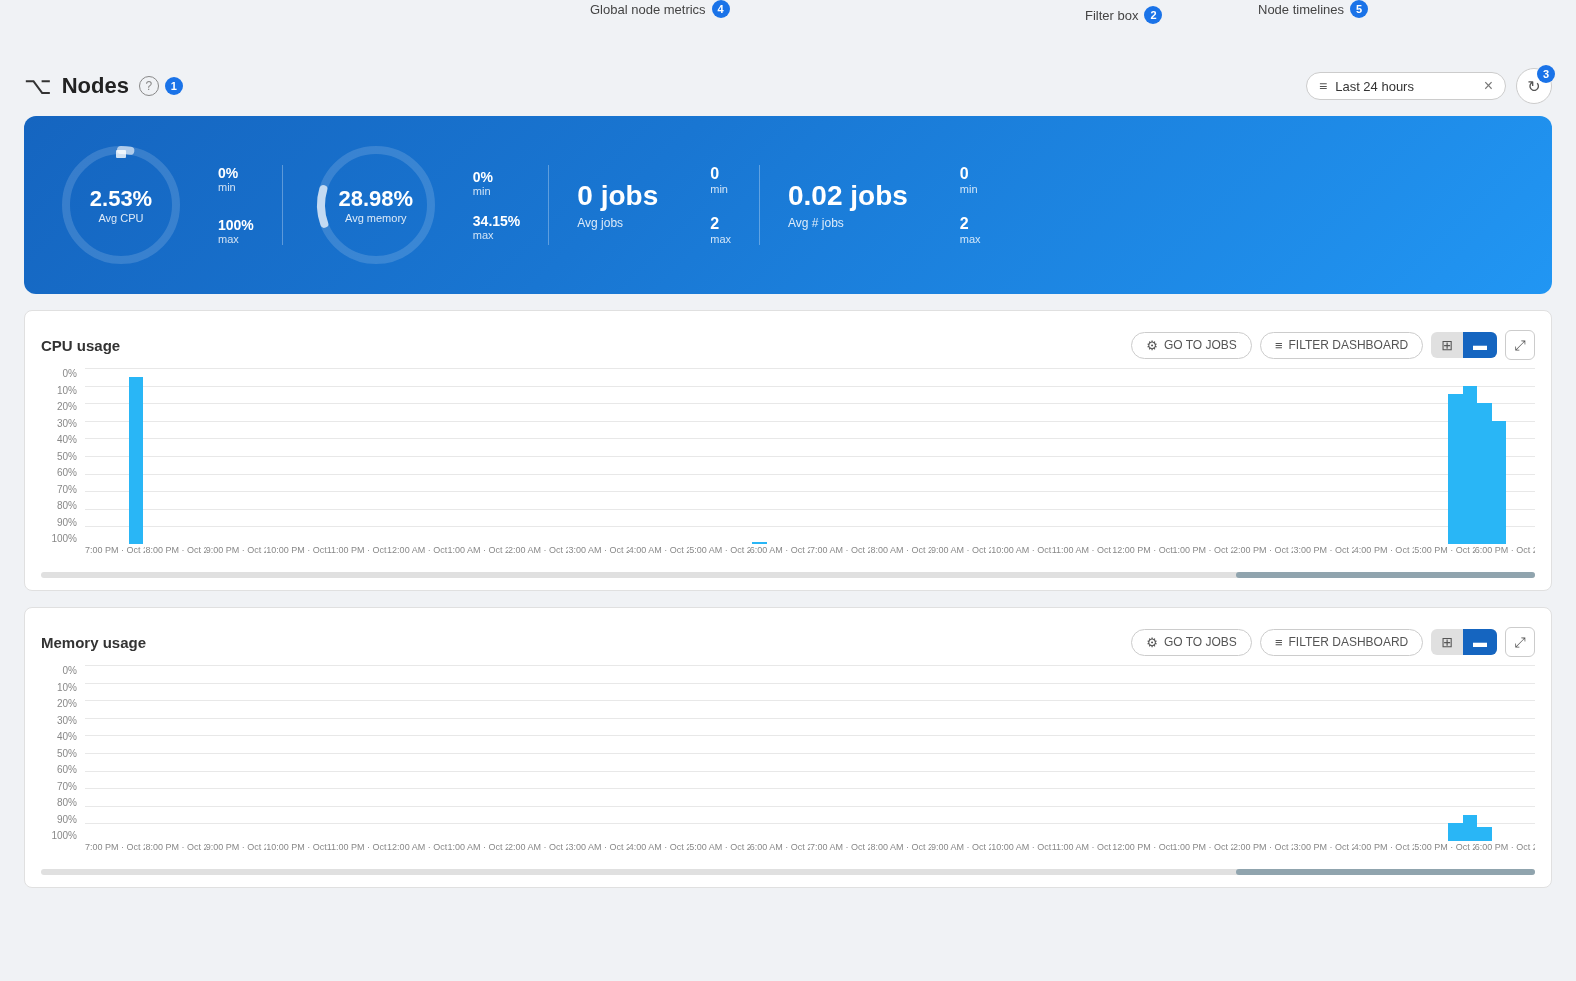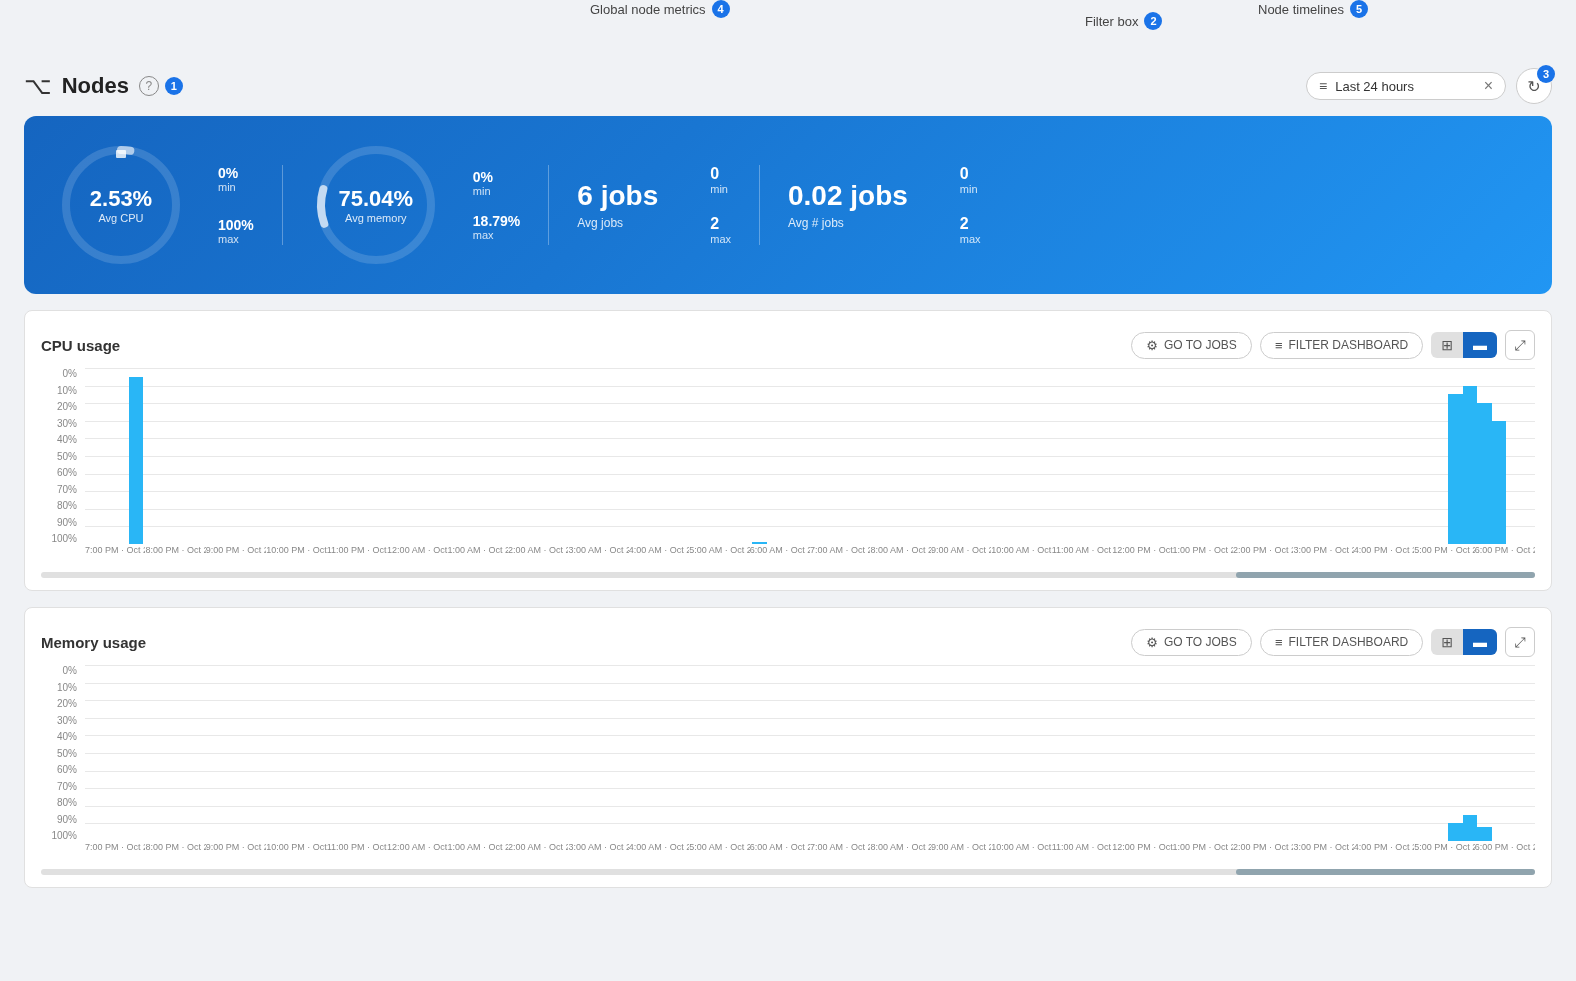--- a/index.html
+++ b/index.html
@@ -385,21 +385,21 @@
 <body>
 
 <div style="position:relative; height:60px; background:#f0f2f5;">
   <div style="position:absolute; left:590px; top:0; display:flex; flex-direction:column; align-items:center;">
     <div class="ann-label">
       <span style="font-size:13px;color:#444;">Global node metrics</span>
       <span class="ann-badge">4</span>
     </div>
     <div class="ann-line"></div>
   </div>
-  <div style="position:absolute; left:1085px; top:12px; display:flex; flex-direction:column; align-items:flex-start;">
+  <div style="position:absolute; left:1085px; top:6px; display:flex; flex-direction:column; align-items:flex-start;">
     <div class="ann-label">
       <span style="font-size:13px;color:#444;">Filter box</span>
       <span class="ann-badge">2</span>
     </div>
     <div class="ann-line"></div>
   </div>
   <div style="position:absolute; left:1258px; top:0; display:flex; flex-direction:column; align-items:center;">
     <div class="ann-label">
       <span style="font-size:13px;color:#444;">Node timelines</span>
       <span class="ann-badge">5</span>
@@ -457,41 +457,41 @@
 
   <div class="metric-divider"></div>
 
   <div style="display:flex;align-items:center;gap:16px;">
     <div class="metric-circle">
       <svg class="circle-svg" viewBox="0 0 130 130">
         <circle cx="65" cy="65" r="55" fill="none" stroke="rgba(255,255,255,0.15)" stroke-width="8"></circle>
         <circle cx="65" cy="65" r="55" fill="none" stroke="rgba(255,255,255,0.7)" stroke-width="8" stroke-dasharray="345.4 345.4" stroke-dashoffset="310" stroke-linecap="round" transform="rotate(-200 65 65)"></circle>
       </svg>
       <div class="circle-content">
-        <div class="circle-value">75.04%</div>
+        <div class="circle-value">28.98%</div>
         <div class="circle-label">Avg memory</div>
       </div>
     </div>
     <div class="metric-side">
       <div class="metric-side-item">
         <span class="metric-side-val">0%</span>
         <span class="metric-side-lbl">min</span>
       </div>
       <div class="metric-side-item" style="margin-top:8px;">
-        <span class="metric-side-val">18.79%</span>
+        <span class="metric-side-val">34.15%</span>
         <span class="metric-side-lbl">max</span>
       </div>
     </div>
   </div>
 
   <div class="metric-divider"></div>
 
   <div style="display:flex;gap:32px;align-items:center;">
     <div class="metric-center">
-      <div class="metric-center-val">6 jobs</div>
+      <div class="metric-center-val">0 jobs</div>
       <div class="metric-center-lbl">Avg jobs</div>
     </div>
     <div class="metric-stack">
       <div class="metric-stack-item">
         <span class="metric-stack-val">0</span>
         <span class="metric-stack-lbl">min</span>
       </div>
       <div class="metric-stack-item" style="margin-top:16px;">
         <span class="metric-stack-val">2</span>
         <span class="metric-stack-lbl">max</span>

